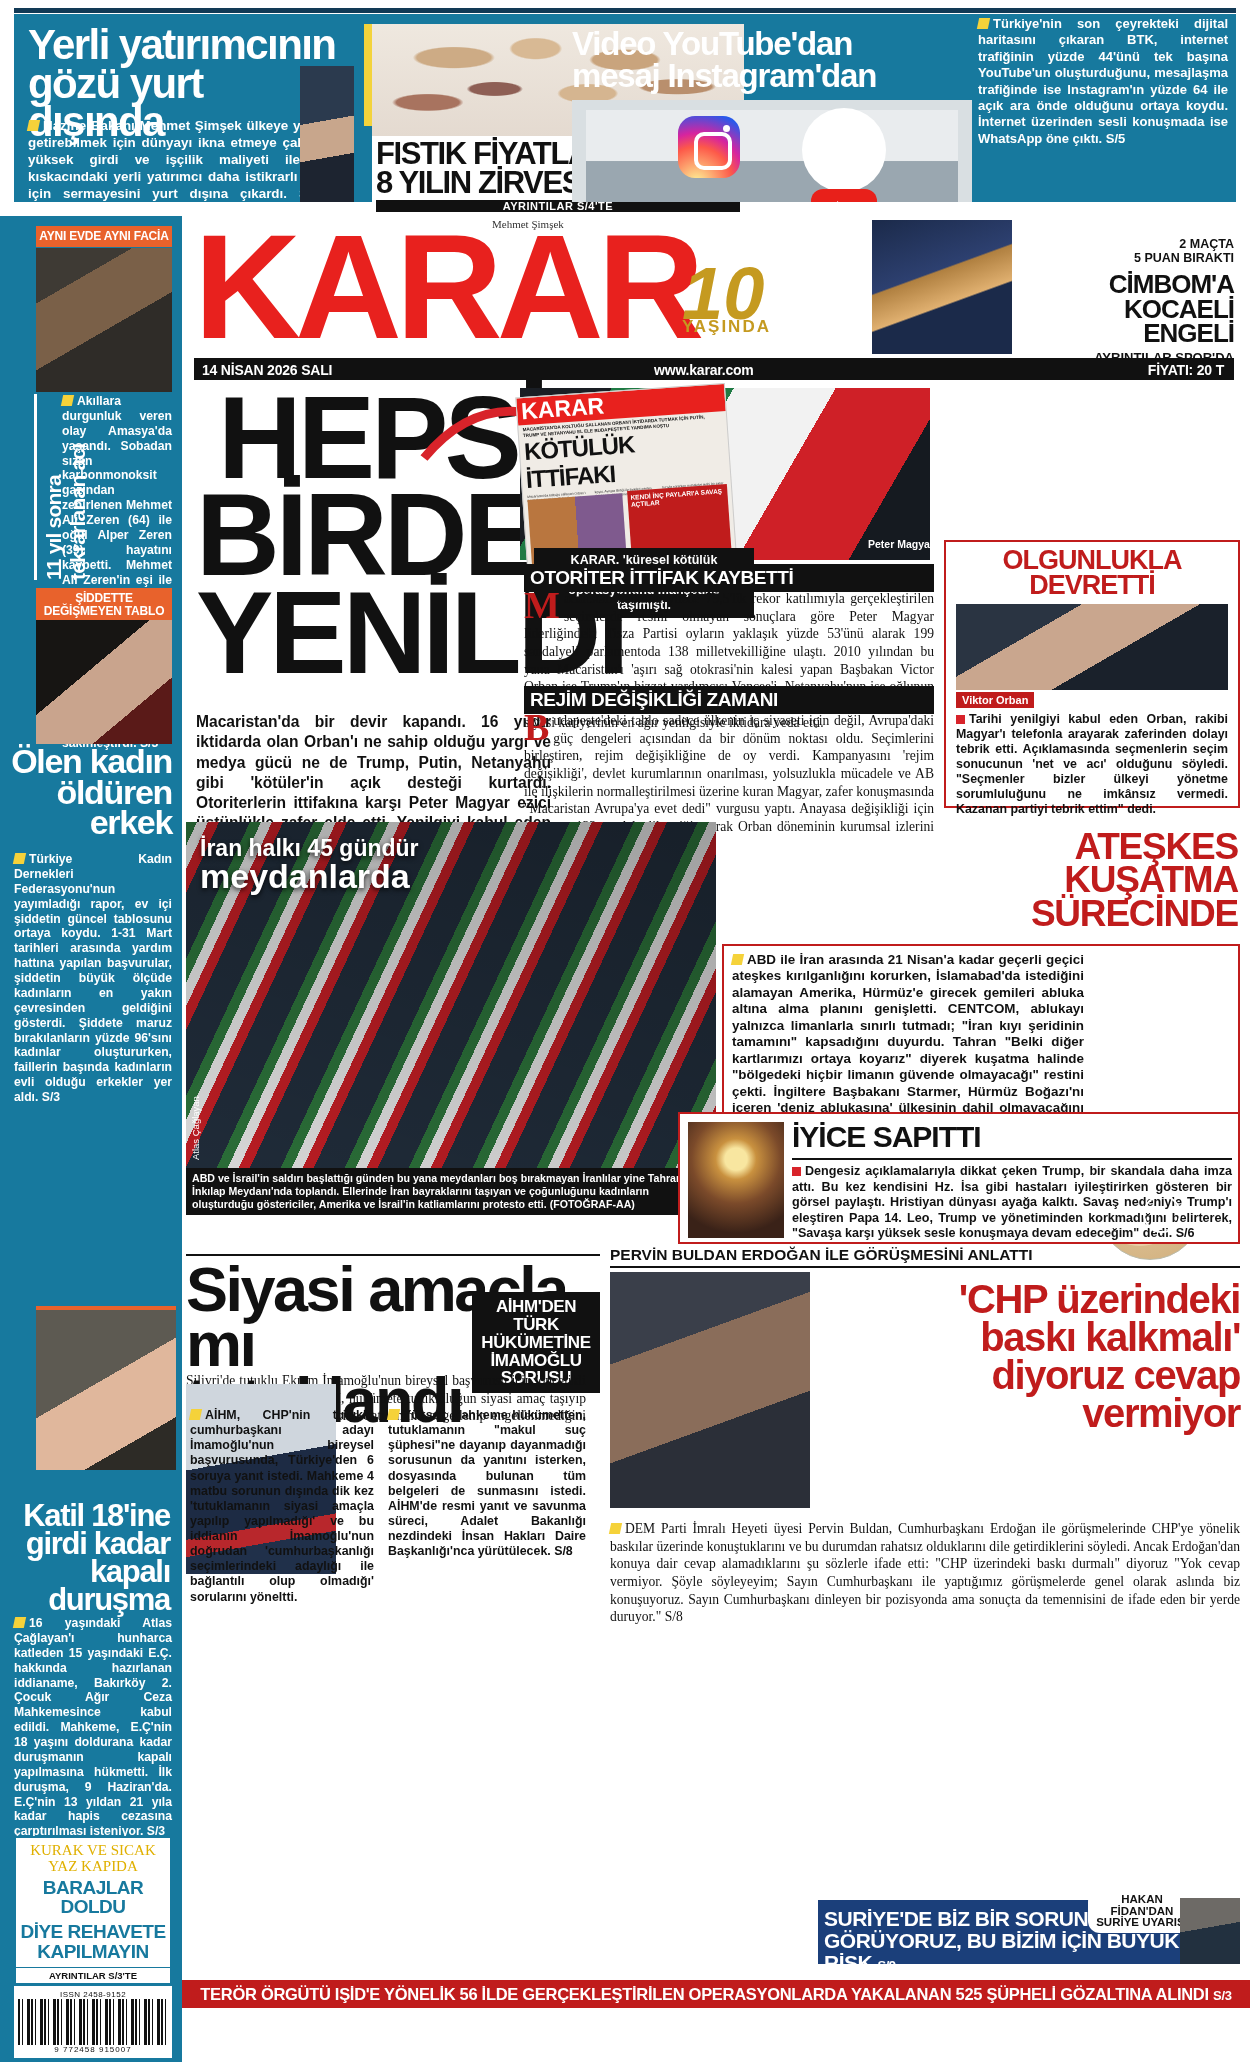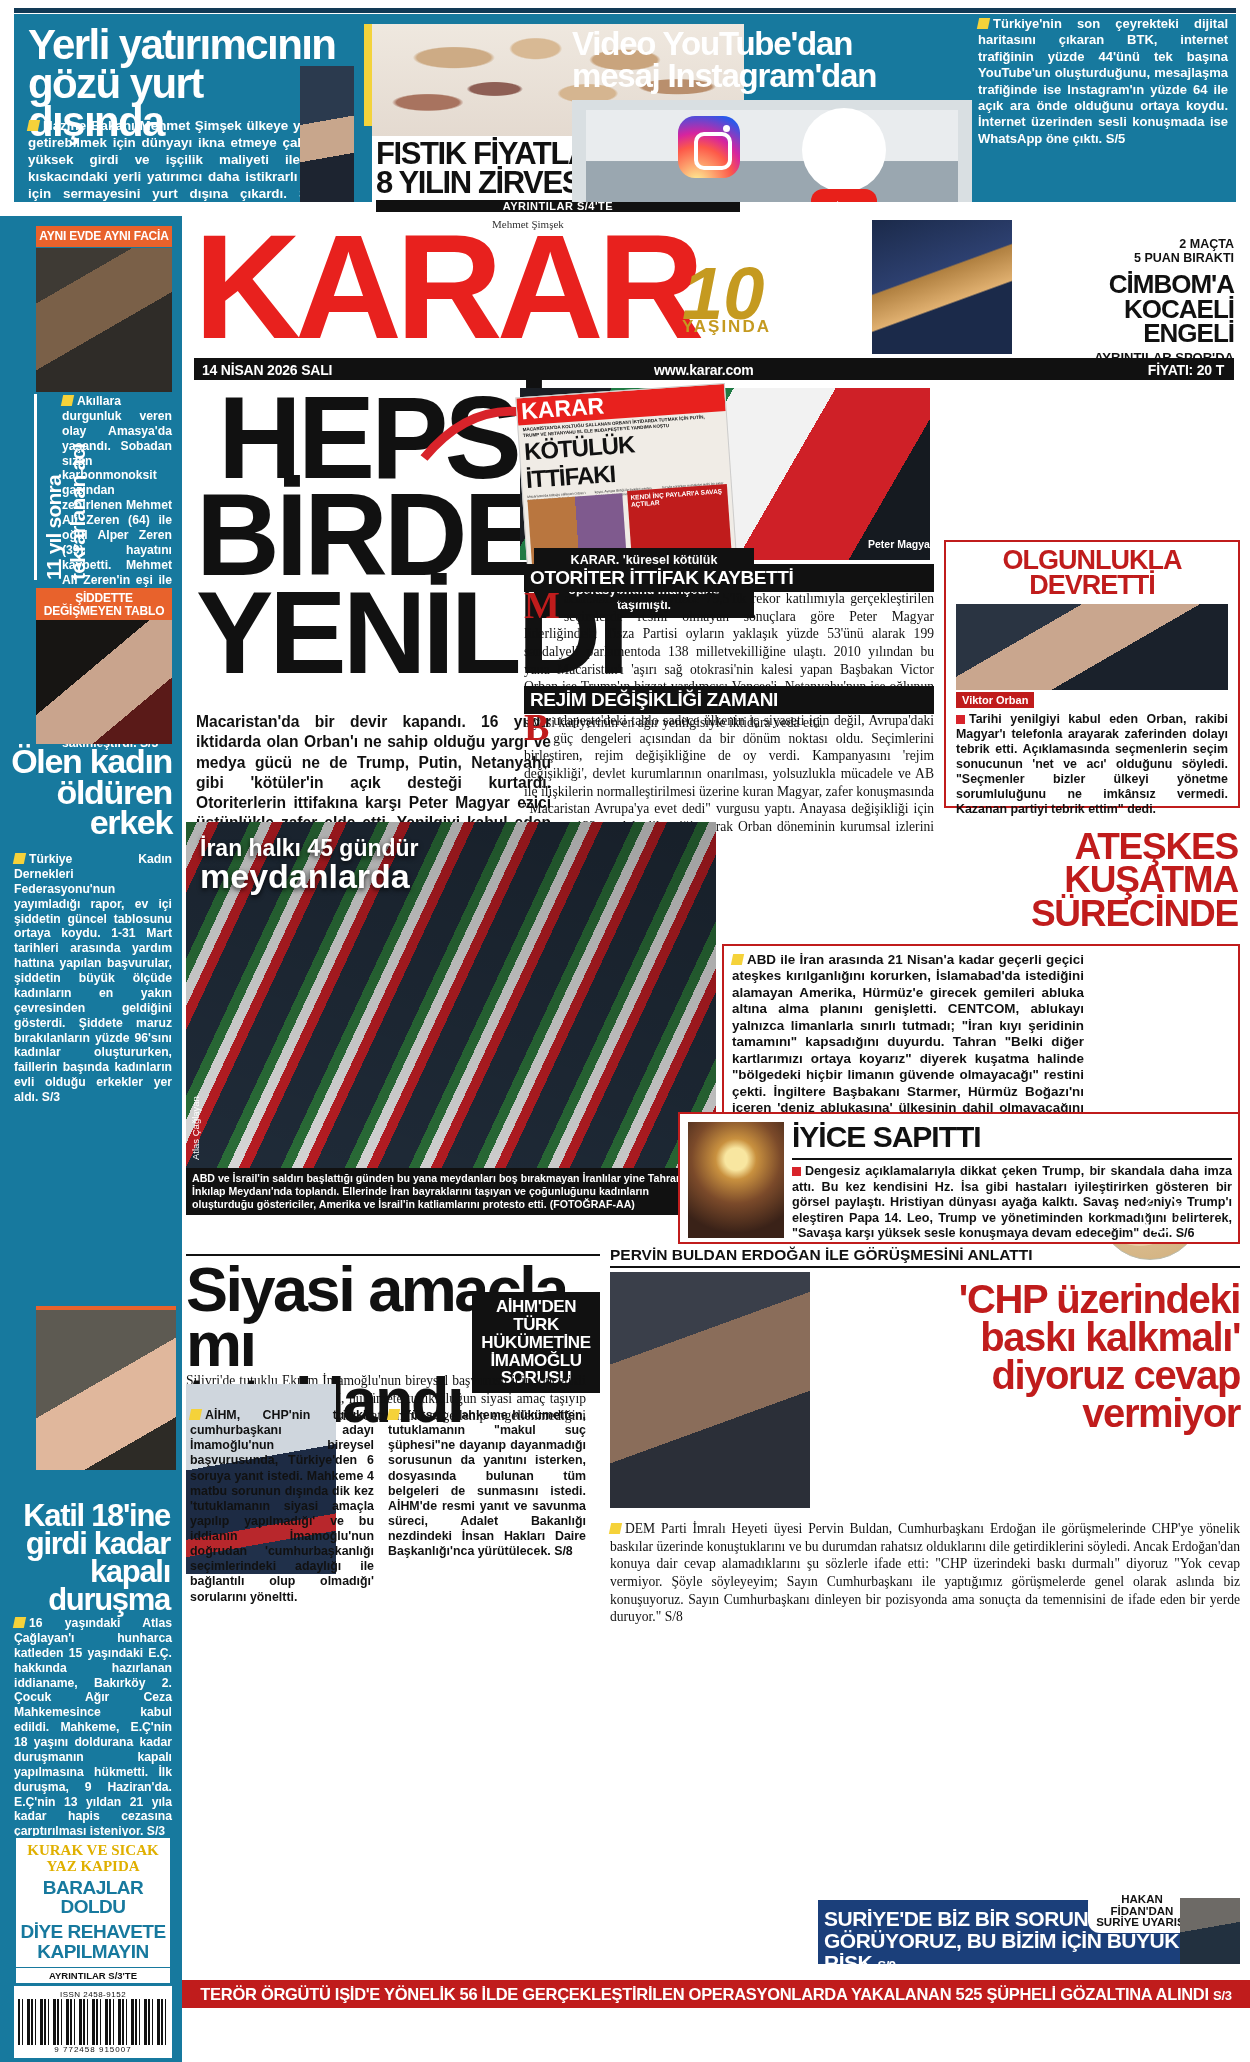--- a/index.html
+++ b/index.html
@@ -96,21 +96,21 @@
     color:#fff; font-weight:900; line-height:0.9; letter-spacing:-1.3px; text-align:right;
   }
   .rail-body { color:#fff; font-size:12.2px; line-height:1.22; font-weight:700; text-align:justify; }
   .vert-label {
     position:absolute; writing-mode: vertical-rl; transform: rotate(180deg);
     color:#fff; font-weight:900; font-size:21px; letter-spacing:-0.8px;
     border-right:3px solid #fff; padding-right:5px;
   }
 
   .weather-box { background:#fff; border:2px solid #17799e; }
-  .weather-kick { color:#e0b000; font-weight:700; font-size:15px; text-align:center; line-height:1.05;
+  .weather-kick { color:#e0b000; font-weight:400; font-size:15px; text-align:center; line-height:1.05;
     font-family:"Liberation Serif", serif; padding-top:5px;}
   .weather-main { color:#17799e; font-weight:900; font-size:19px; text-align:center; line-height:1.05; padding:3px 2px 5px; letter-spacing:-0.5px;}
   .weather-foot { border-top:1px solid #17799e; font-size:9.5px; font-weight:900; text-align:center; color:#111; padding:2px; }
   .barcode { height:46px; background:
     repeating-linear-gradient(90deg,#111 0 2px,#fff 2px 4px,#111 4px 5px,#fff 5px 9px,#111 9px 12px,#fff 12px 13px);
   }
 
   
   #masthead { left:182px; top:216px; width:1068px; height:166px; background:#fff; }
   .karar-logo {

